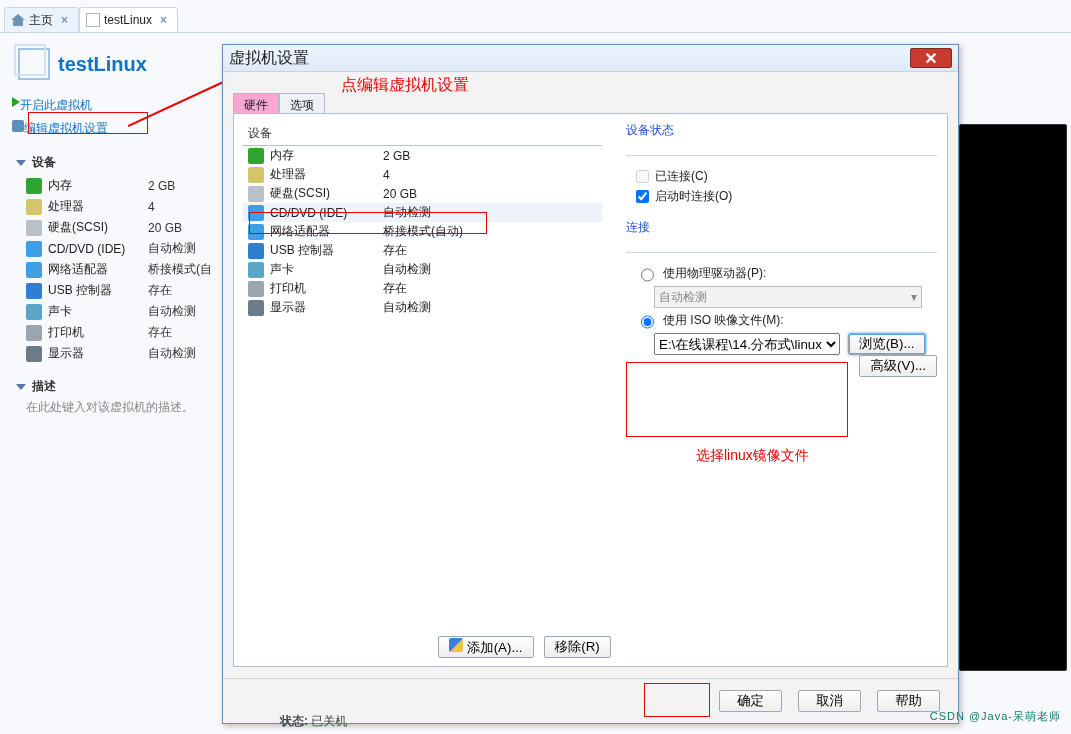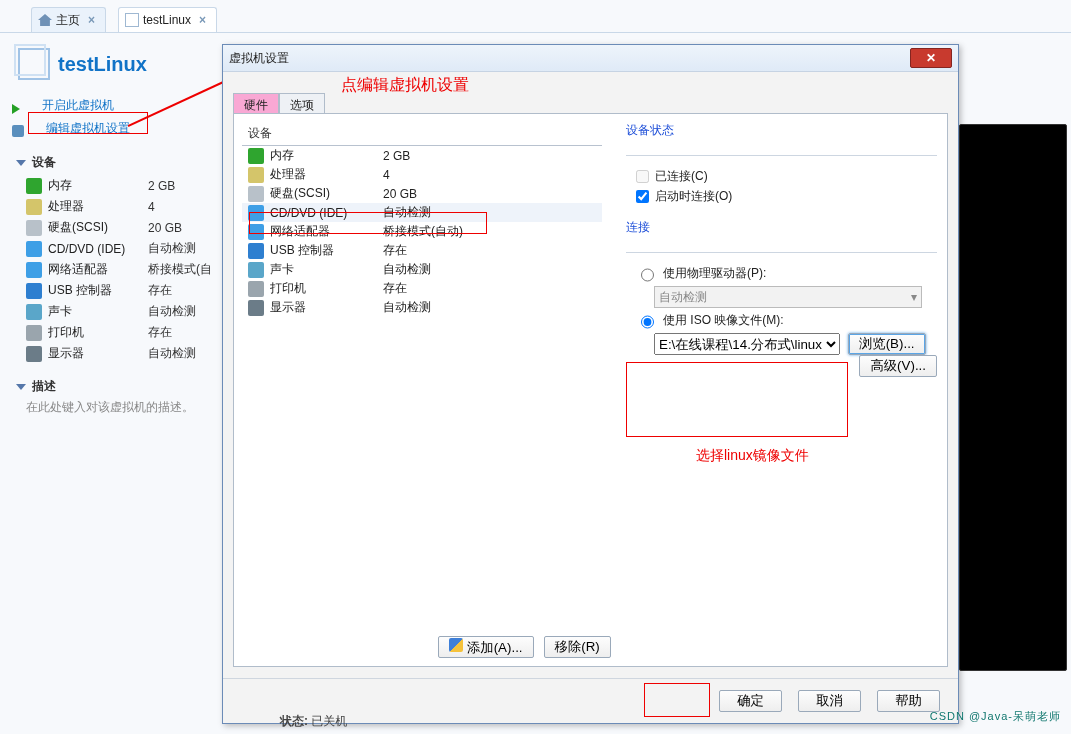--- a/index.html
+++ b/index.html
@@ -1,30 +1,30 @@
 <!DOCTYPE html>
 <html><head>
 <meta charset="utf-8">
 <style>
   html, body { margin:0; padding:0; font:12px "Microsoft YaHei","Segoe UI",Tahoma,sans-serif; background:#fff; color:#222; }
   .workspace { position:relative; width:1071px; height:734px; overflow:hidden; background:#f7f9fc; }
 
-  .tabstrip { position:absolute; left:4px; top:4px; right:0; height:28px; display:flex; align-items:flex-end; gap:12px;margin-left:27px; }
+  .tabstrip { position:absolute; left:4px; top:4px; right:0; height:28px; display:flex; align-items:flex-end; gap:0; }
   .tab { height:24px; padding:0 10px 0 6px; display:flex; align-items:center; gap:4px; border:1px solid #c9d8e8; border-bottom:none; border-radius:3px 3px 0 0; background:#eaf2fb; cursor:default; }
   .tab.active { background:#fff; }
   .tab .x { color:#7a99b8; font-weight:bold; margin-left:4px; }
   .hsep { position:absolute; left:0; right:0; top:32px; height:0; border-top:1px solid #c9d8e8; }
 
   .leftpane { position:absolute; left:10px; top:42px; width:210px; }
   .vmtitle { display:flex; align-items:center; gap:8px; margin:6px 0 14px 8px; }
   .vmtitle-icon { width:28px; height:28px; border:2px solid #a0c3e6; position:relative; }
   .vmtitle-icon::after { content:""; position:absolute; left:-6px; top:-6px; width:28px; height:28px; border:2px solid #cfe1f3; }
   .vmtitle-text { font-size:20px; color:#1173c7; font-weight:bold; }
 
-  .actions a { display:flex; align-items:flex-end; gap:22px; color:#1173c7; text-decoration:none; padding:3px 2px; }
+  .actions a { display:flex; align-items:flex-start; gap:0; color:#1173c7; text-decoration:none; padding:3px 2px; }
   .actions .play { width:0; height:0; border-left:8px solid #25a025; border-top:5px solid transparent; border-bottom:5px solid transparent; }
   .actions .gear { width:12px; height:12px; background:#5a8fbd; border-radius:2px; }
   .redbox1 { position:absolute; left:28px; top:112px; width:118px; height:20px; border:1px solid #e00; pointer-events:none; }
 
   .section-title { display:flex; align-items:center; gap:6px; margin:14px 0 4px 6px; color:#333; font-weight:bold; }
   .caret { width:0; height:0; border-left:5px solid transparent; border-right:5px solid transparent; border-top:6px solid #5577aa; }
   .dev-list .row { display:flex; align-items:center; padding:2px 0; }
   .dev-list .icon { width:16px; height:16px; margin:0 6px 0 16px; border-radius:2px; }
   .dev-list .name { flex:0 0 100px; }
   .dev-list .val  { color:#333; }
@@ -32,21 +32,21 @@
 
   .desc-hint { color:#888; margin:4px 0 0 16px; }
 
   
   .preview { position:absolute; right:4px; top:124px; width:106px; height:545px; background:#000; border:1px solid #333; border-radius:2px; }
   .watermark { position:absolute; right:10px; bottom:10px; color:#0f766e; font-size:11px; letter-spacing:1px; text-shadow:0 0 2px #fff; }
   .statebar { position:absolute; left:280px; bottom:4px; color:#444; }
 
   
   .dialog { position:absolute; left:222px; top:44px; width:735px; height:678px; background:#f3f3f3; border:1px solid #6b8bb7; box-shadow:2px 2px 6px rgba(0,0,0,.25); }
-  .dlg-titlebar { height:26px; background:linear-gradient(#eef4fb,#dfeaf7); border-bottom:1px solid #c6d3e3; display:flex; align-items:center; padding:0 6px; font-size:12px; }
+  .dlg-titlebar { height:26px; background:linear-gradient(#eef4fb,#dfeaf7); border-bottom:1px solid #c6d3e3; display:flex; align-items:center; padding:0 6px; font-size:16px; }
   .dlg-close { margin-left:auto; width:40px; height:18px; background:#c83a2e; border:1px solid #852520; border-radius:2px; display:flex; align-items:center; justify-content:center; color:#fff; font-weight:bold; }
   .annot1 { position:absolute; left:118px; top:30px; color:#e00; font-size:16px; }
   .dlg-tabs { position:absolute; left:10px; top:48px; display:flex; }
   .dlg-tab { padding:3px 10px; border:1px solid #b0bcca; background:#eef1f5; border-bottom:none; }
   .dlg-tab.active { background:#f9a8d4; }
   .dlg-body { position:absolute; left:10px; right:10px; top:68px; bottom:56px; border:1px solid #b0bcca; background:#fff; }
 
   .hwpanel { position:absolute; left:8px; top:8px; width:360px; bottom:44px; }
   .hwhead { display:flex; border-bottom:1px solid #b8c2cf; padding:3px 0 3px 6px; color:#333; }
   .hwhead .c1 { width:135px; } .hwhead .c2 { flex:1; }

